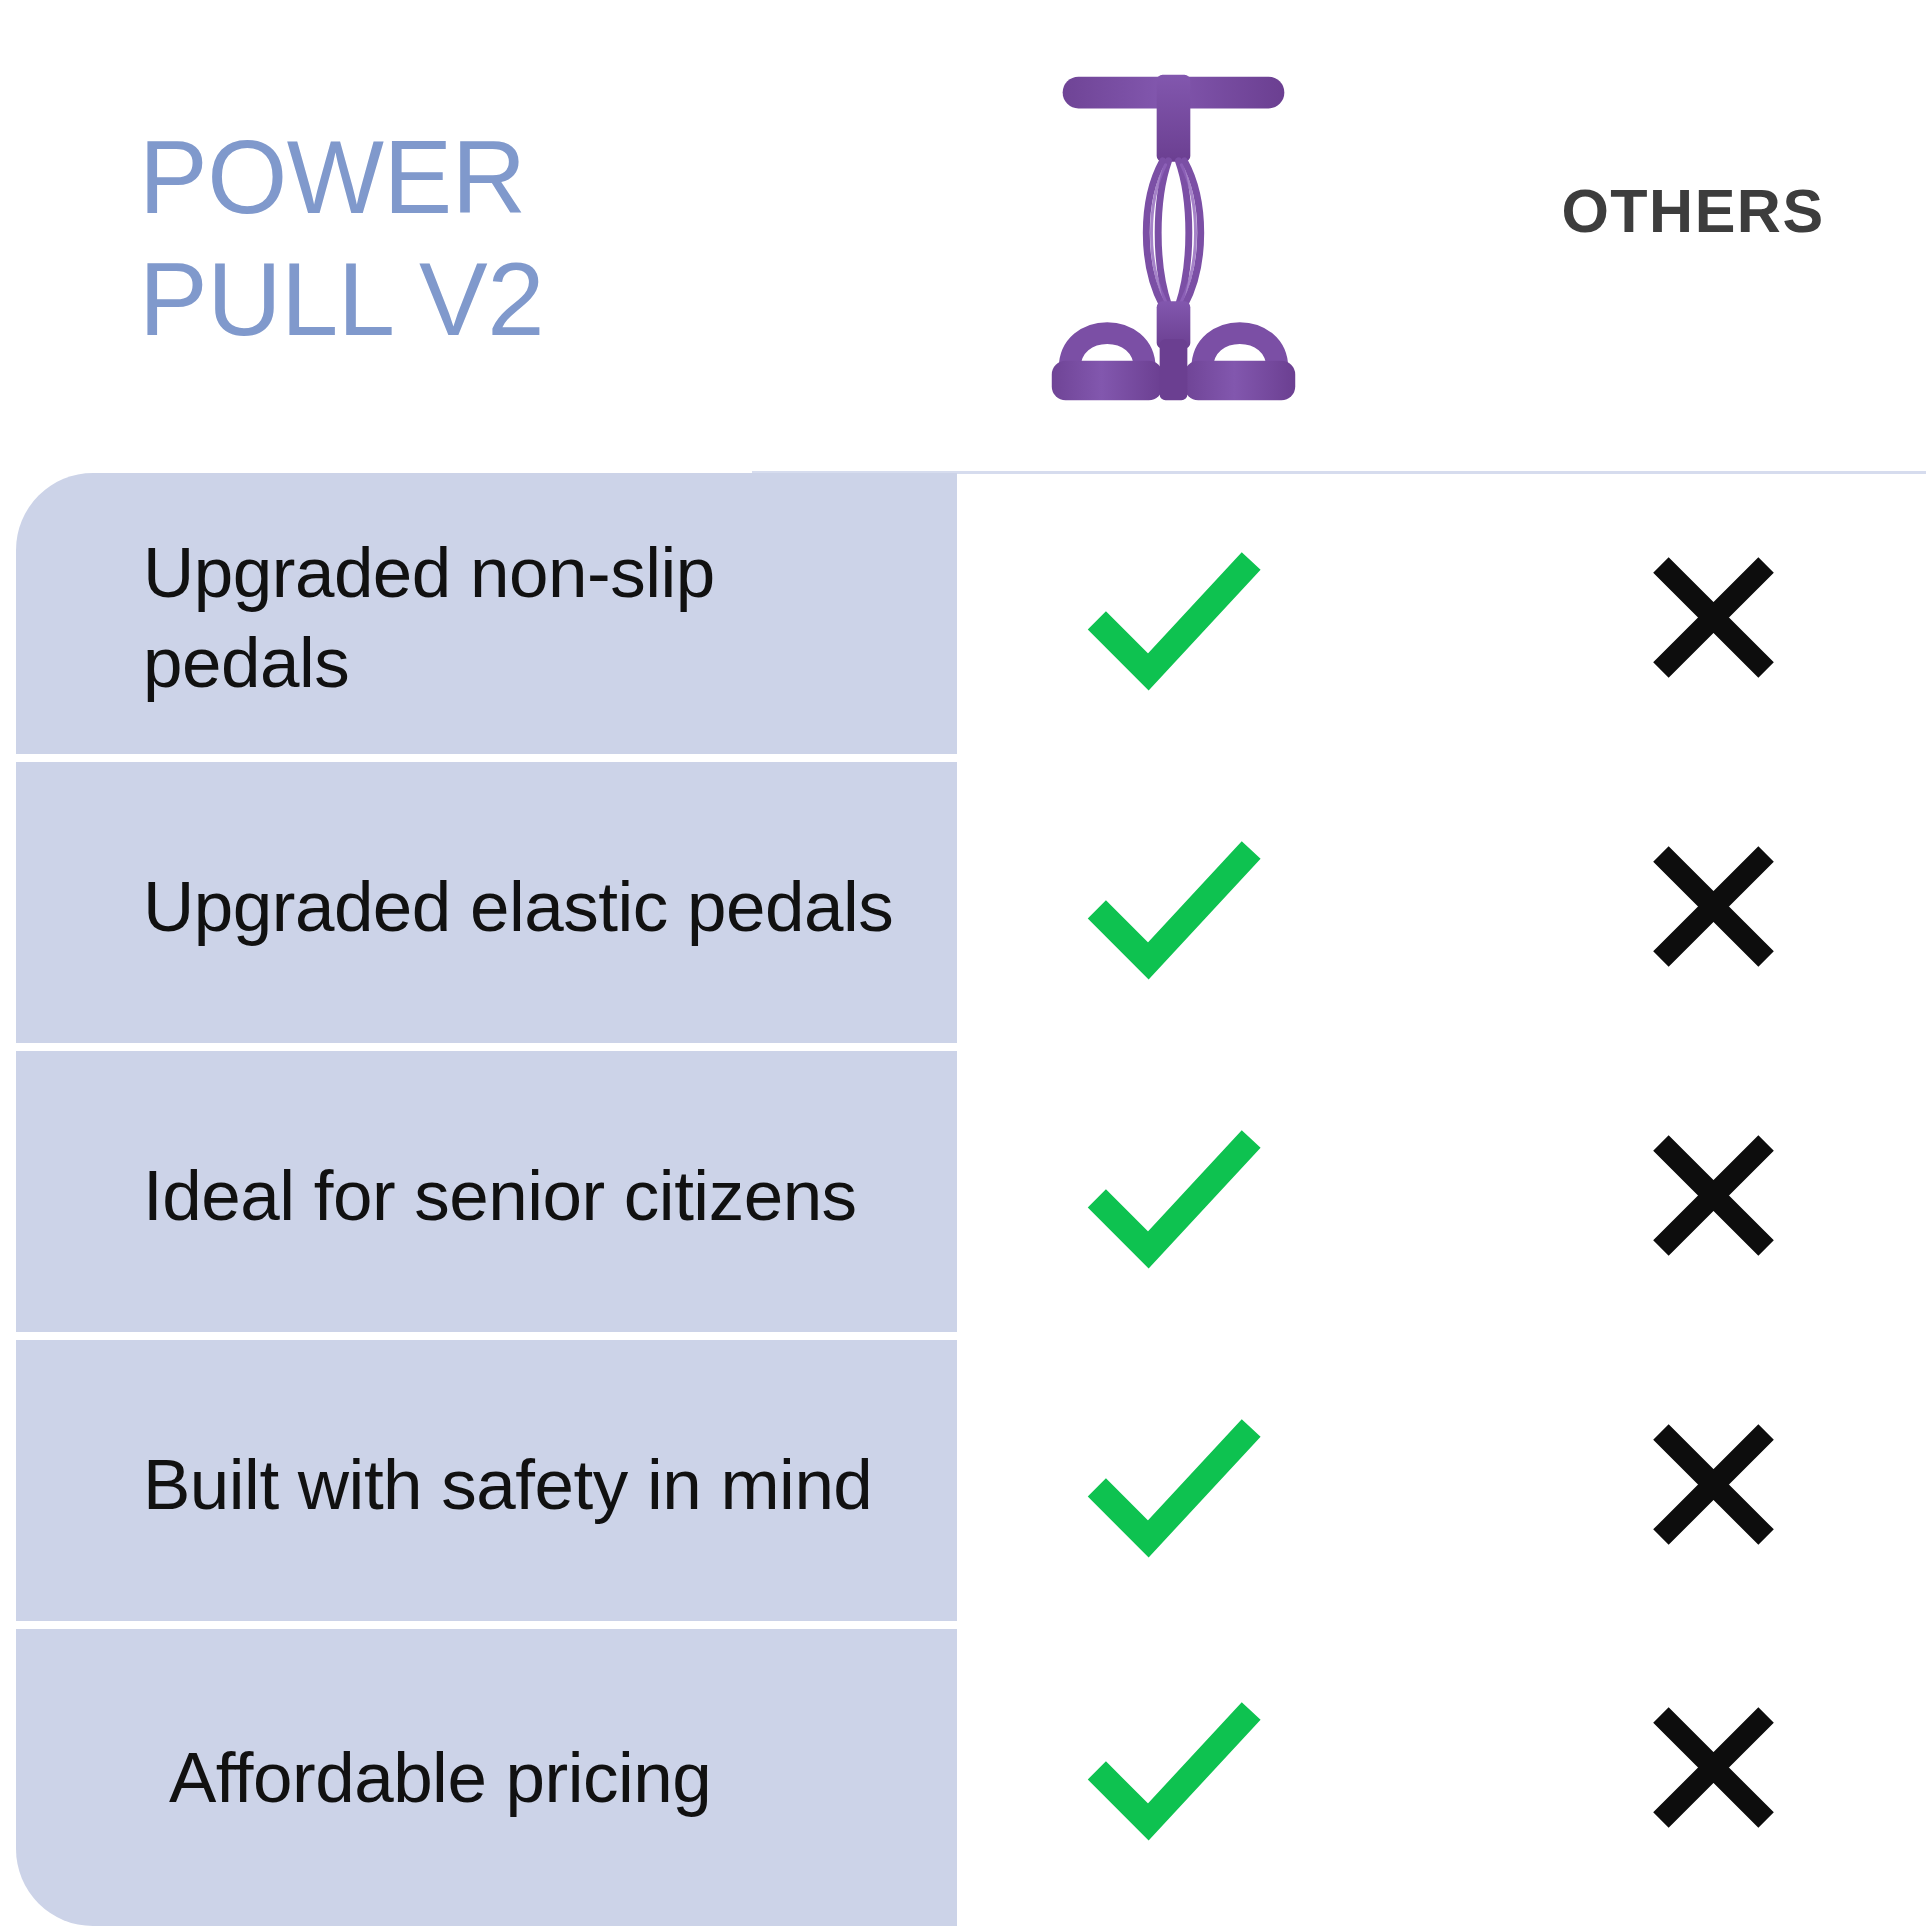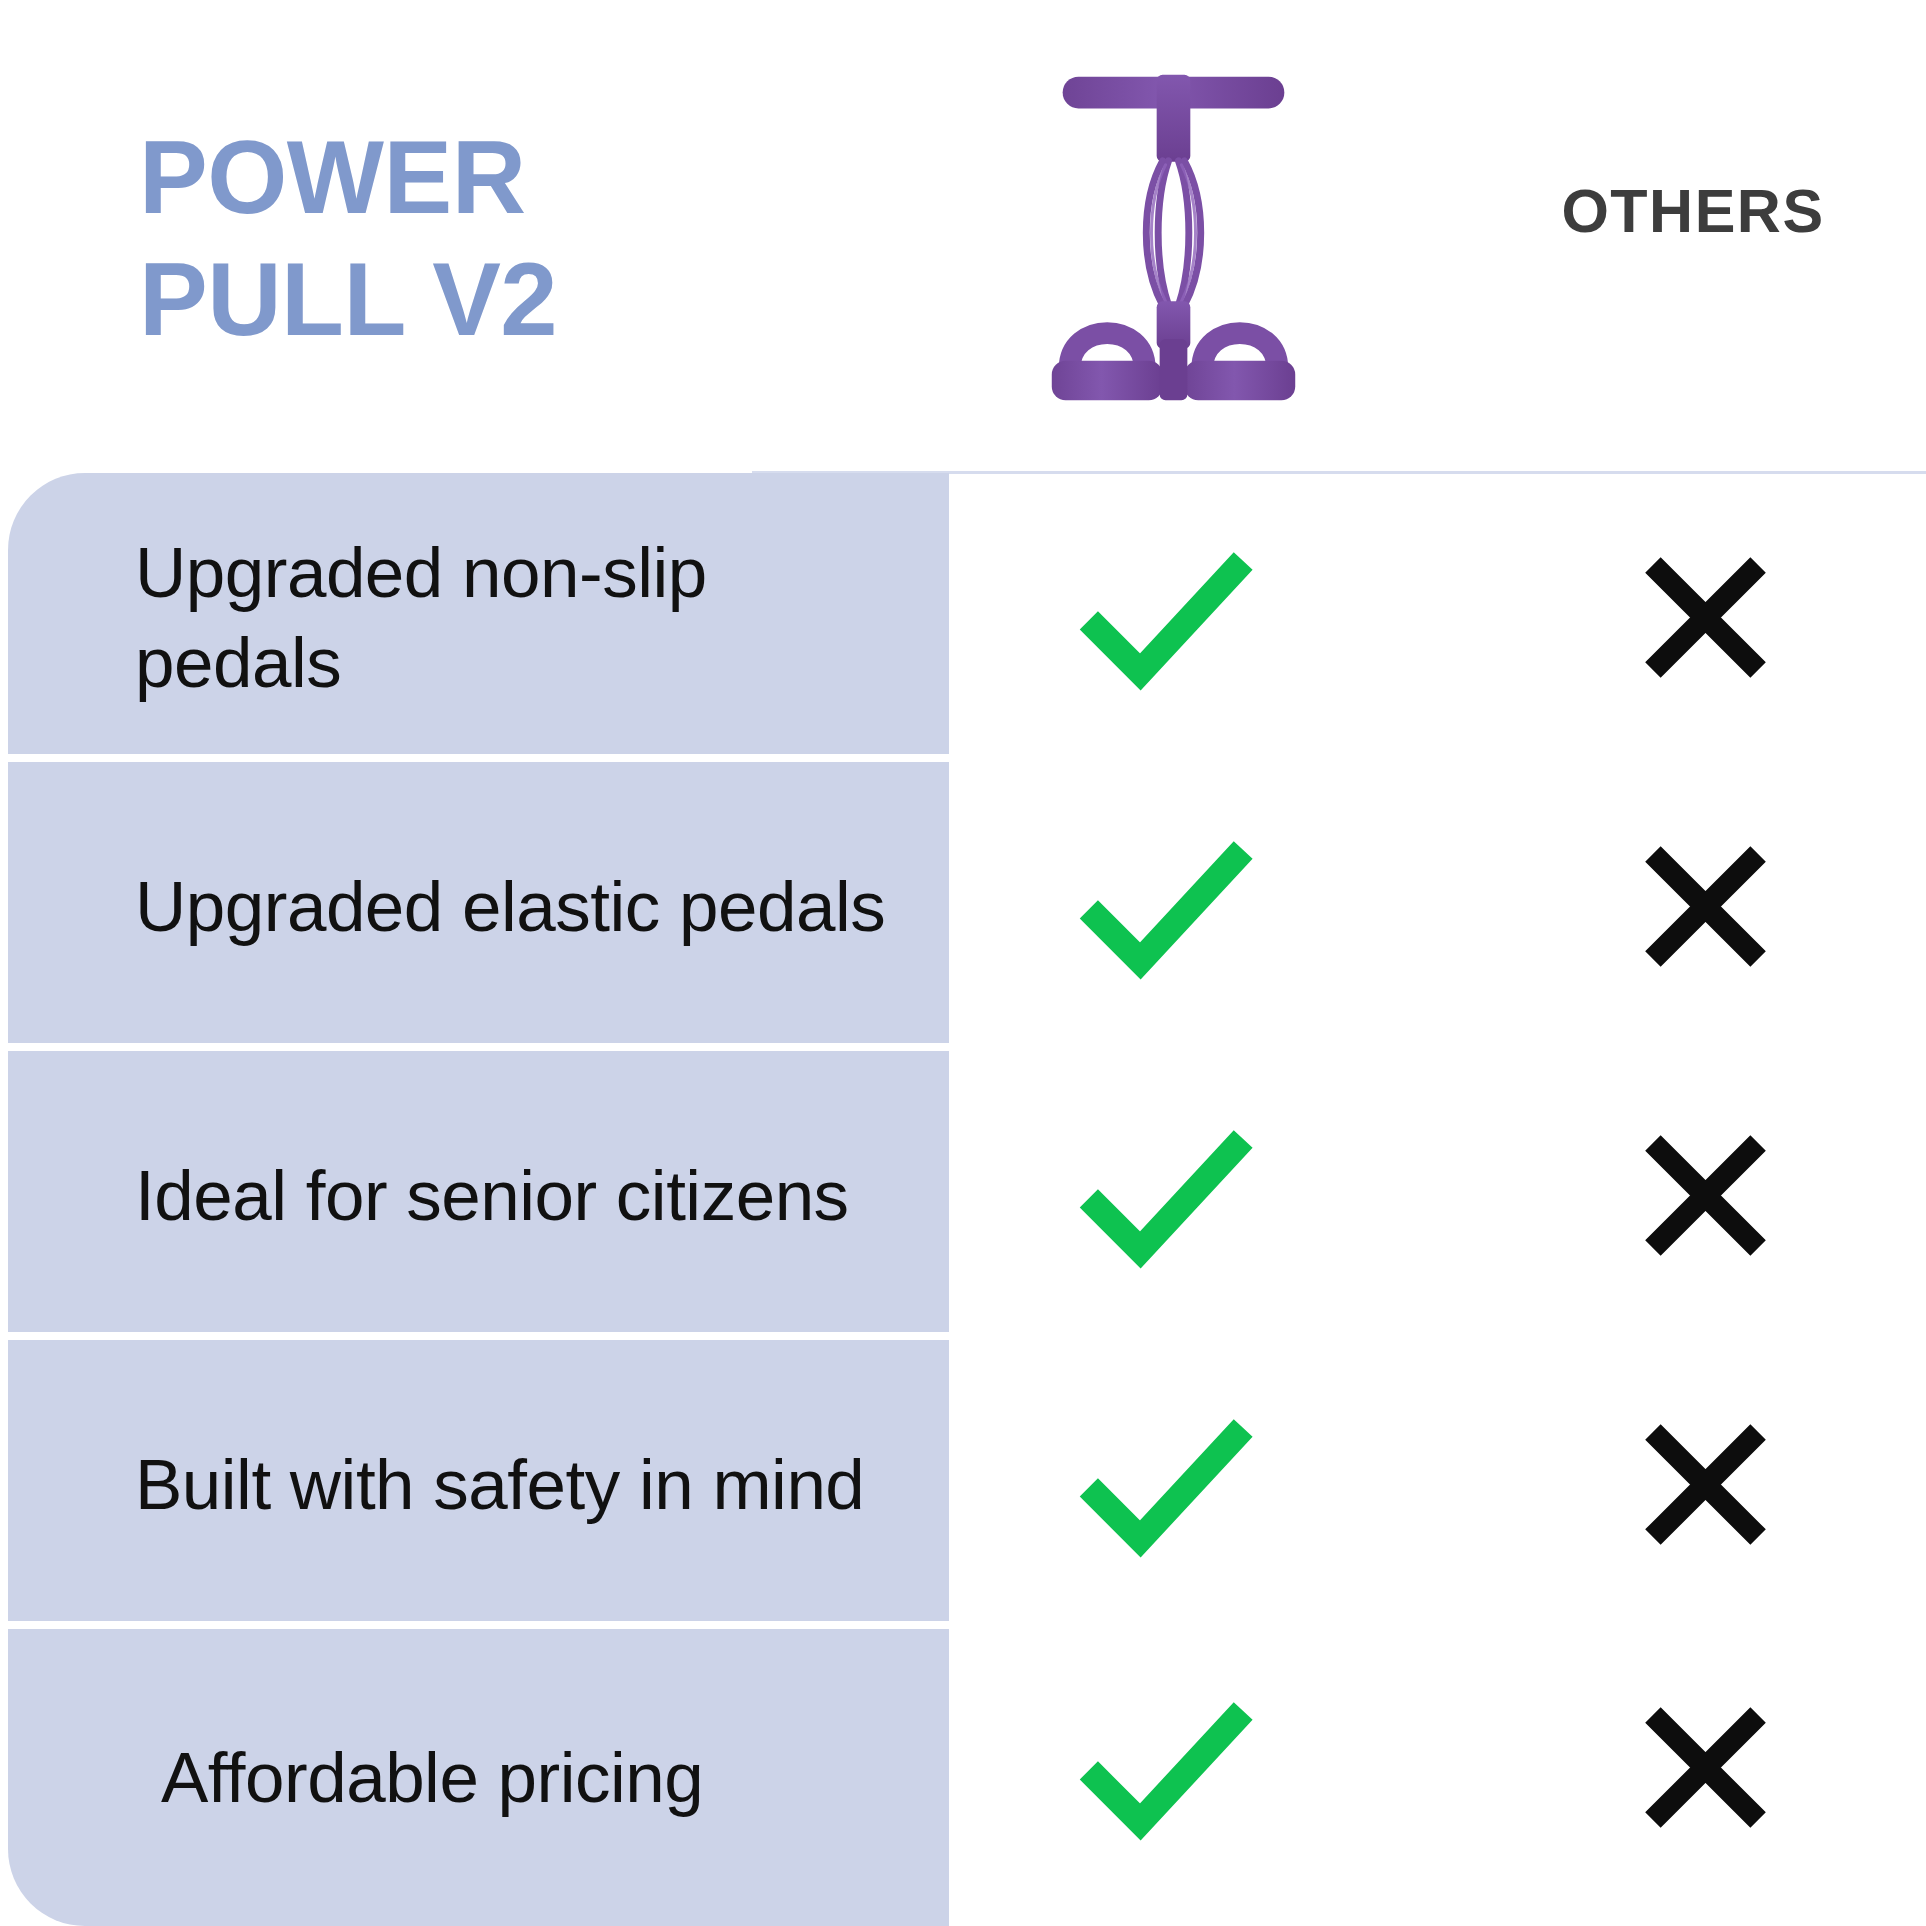--- a/index.html
+++ b/index.html
@@ -30,21 +30,21 @@
     height: 473px;
   }
 
   .brand-title {
     position: absolute;
     left: 139px;
     top: 117px;
     width: 634px;
     color: #8099cc;
     font-size: 103px;
-    font-weight: 700;
+    font-weight: 400;
     line-height: 1.18;
     letter-spacing: -0.5px;
   }
   .brand-line { display: block; white-space: nowrap; }
 
   .others-title {
     position: absolute;
     left: 1416px;
     top: 176px;
     width: 554px;
@@ -79,21 +79,21 @@
   .table-body {
     position: absolute;
     left: 0;
     top: 473px;
     width: 1927px;
     height: 1453px;
   }
 
   .row {
     position: absolute;
-    left: 8px;
+    left: 16px;
     width: 1712px;
     display: block;
   }
 
   .feature-cell {
     position: absolute;
     left: 0;
     top: 0;
     width: 941px;
     height: 100%;

